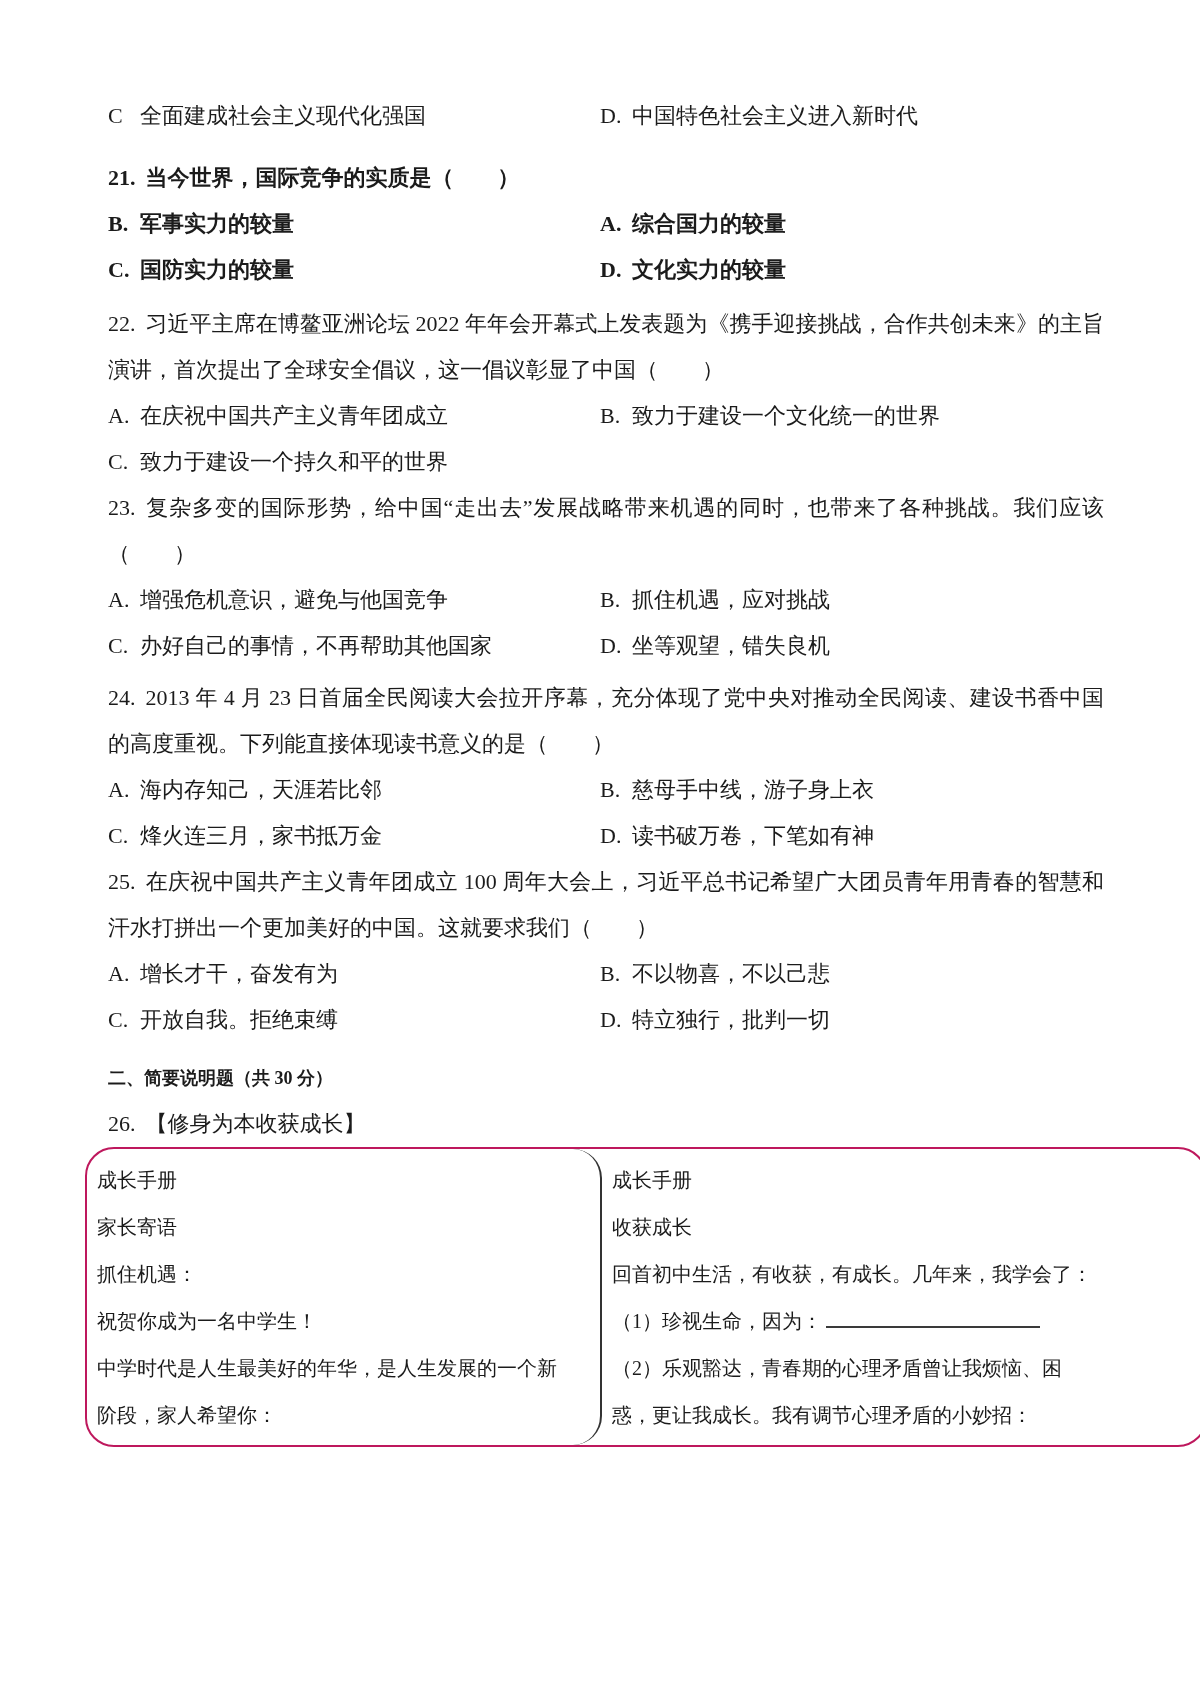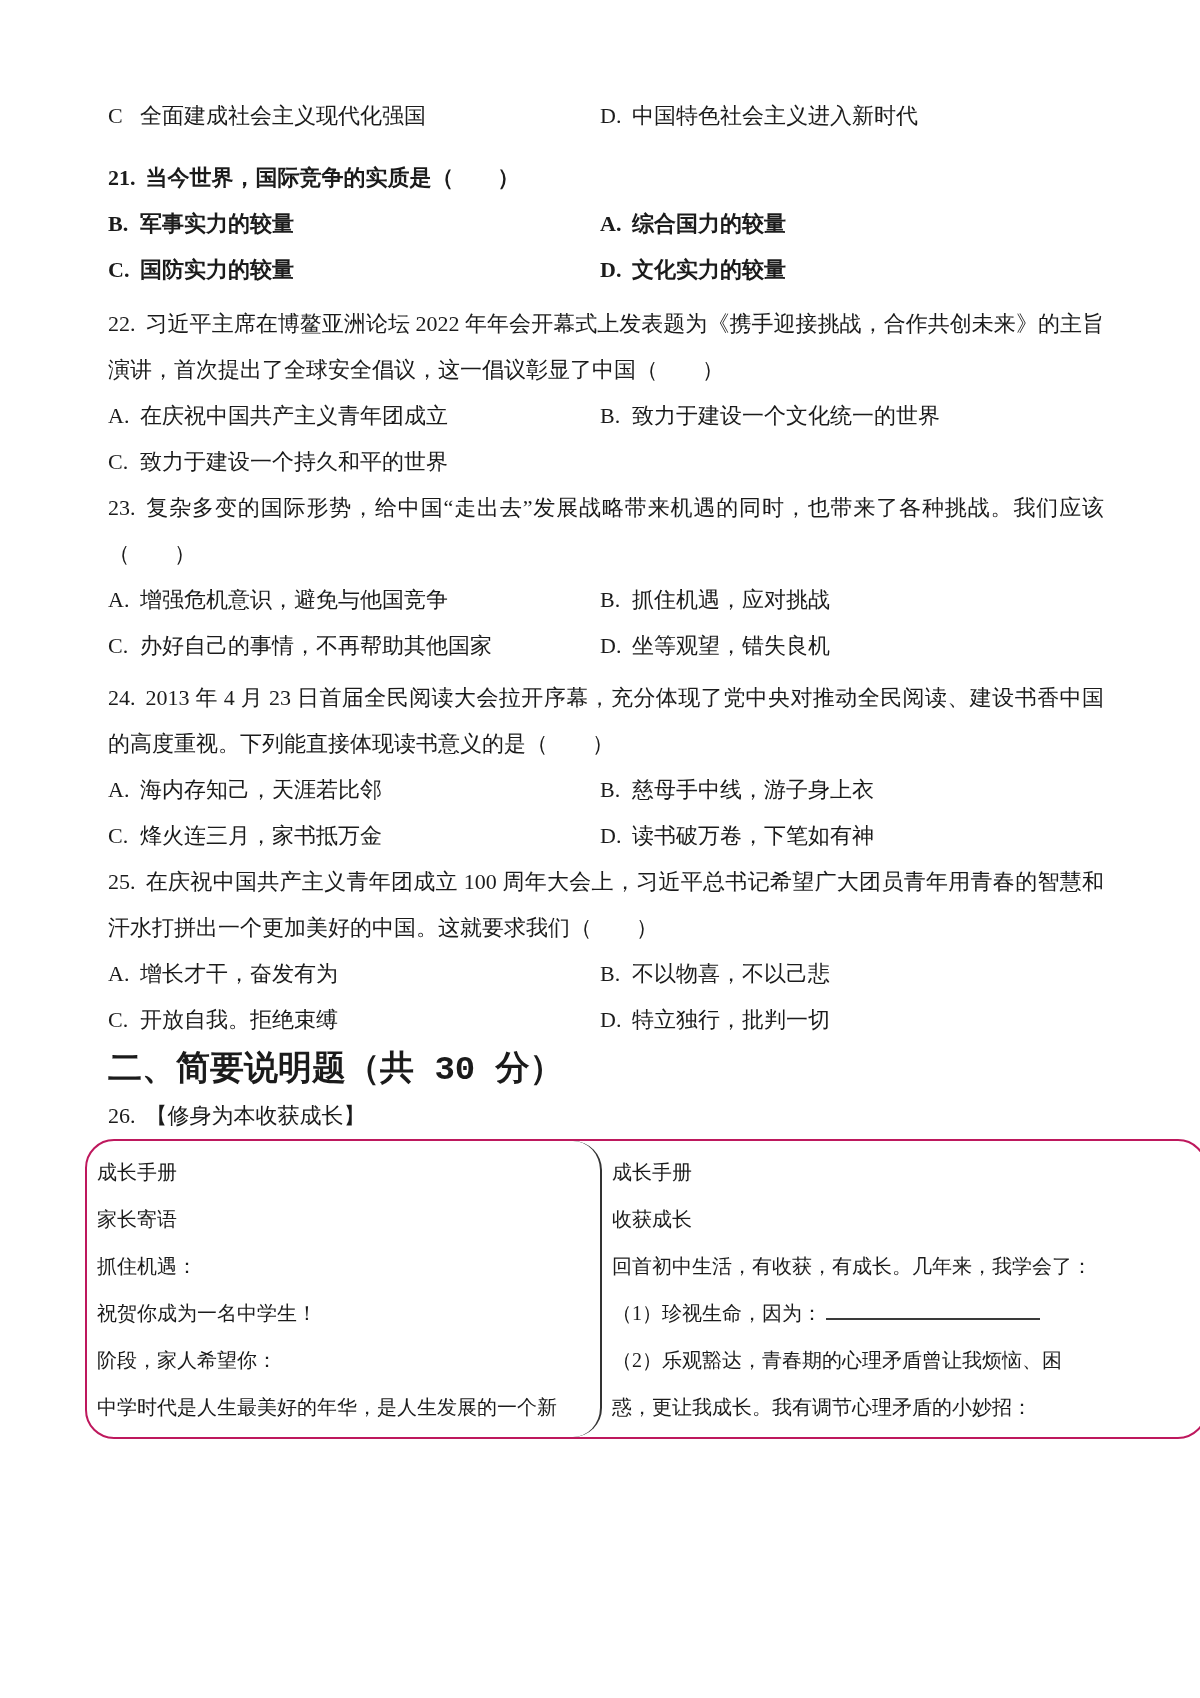--- a/index.html
+++ b/index.html
@@ -18,22 +18,22 @@
   .opt { white-space: nowrap; }
   .opt-label { display: inline-block; min-width: 32px; }
 
   .qb-21 { margin-top: 16px; font-weight: bold; }
   .qb-22 { margin-top: 8px; }
   .qb-23 { margin-top: 0; }
   .qb-24 { margin-top: 6px; }
   .qb-25 { margin-top: 0; }
 
   .section-title {
-    font-size: 34px; font-weight: bold; line-height: 46px; margin-top: 4px;
-    font-family: Liberation Mono, monospace;
+    font-size: 18px; font-weight: bold; line-height: 46px; margin-top: 12px;
+    font-family: Liberation Serif, serif;
   }
 
   .q26-heading { font-size: 22px; line-height: 46px; }
   .intro { font-size: 22px; line-height: 46px; text-align: justify; text-indent: 45px; }
 
   .growth-table {
     box-sizing: border-box;
     width: 1122px; height: 300px;
     margin-left: -23px;
     border: 2px solid #be185d;
@@ -137,22 +137,22 @@
     <p class="q26-heading">
       <span class="qnum">26.</span><span>【修身为本收获成长】</span>
     </p>
 
     <div class="growth-table">
       <div class="gt-cell left">
         <div class="tline">成长手册</div>
         <div class="tline">家长寄语</div>
         <div class="tline">抓住机遇：</div>
         <div class="tline">祝贺你成为一名中学生！</div>
+        <div class="tline">中学时代是人生最美好的年华，是人生发展的一个新</div>
         <div class="tline">阶段，家人希望你：</div>
-        <div class="tline">中学时代是人生最美好的年华，是人生发展的一个新</div>
       </div>
       <div class="gt-cell right">
         <div class="tline">成长手册</div>
         <div class="tline">收获成长</div>
         <div class="tline">回首初中生活，有收获，有成长。几年来，我学会了：</div>
         <div class="tline">
           <span>（1）珍视生命，因为：</span><span class="blank"></span>
         </div>
         <div class="tline">（2）乐观豁达，青春期的心理矛盾曾让我烦恼、困</div>
         <div class="tline">惑，更让我成长。我有调节心理矛盾的小妙招：</div>

